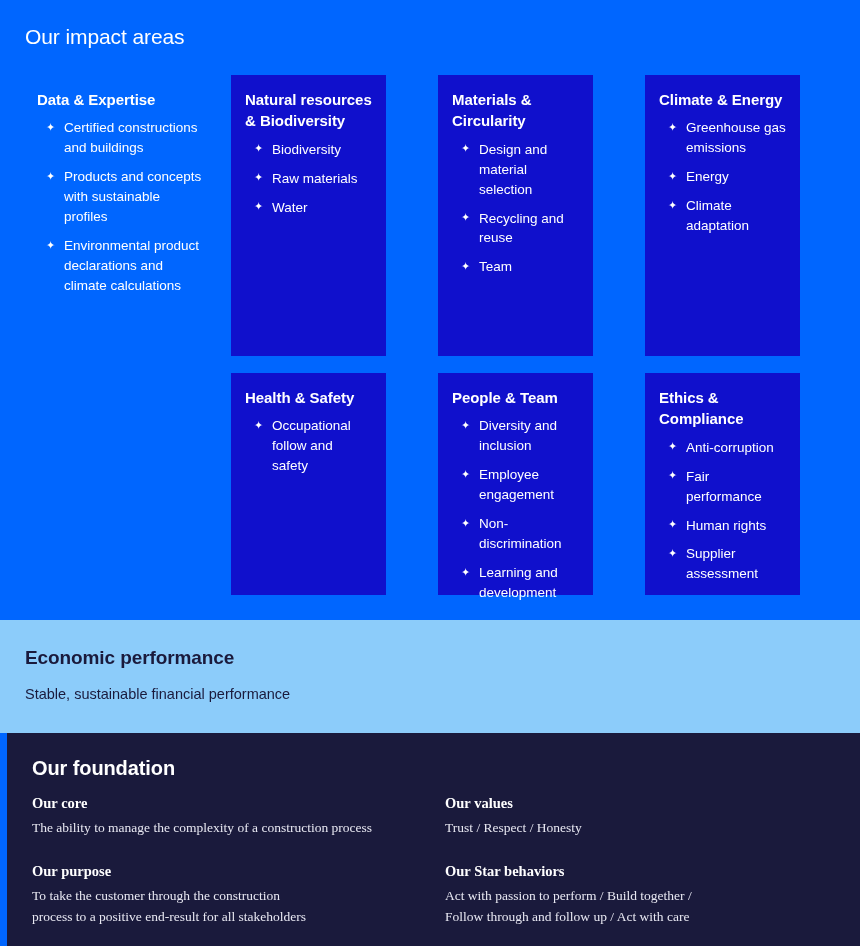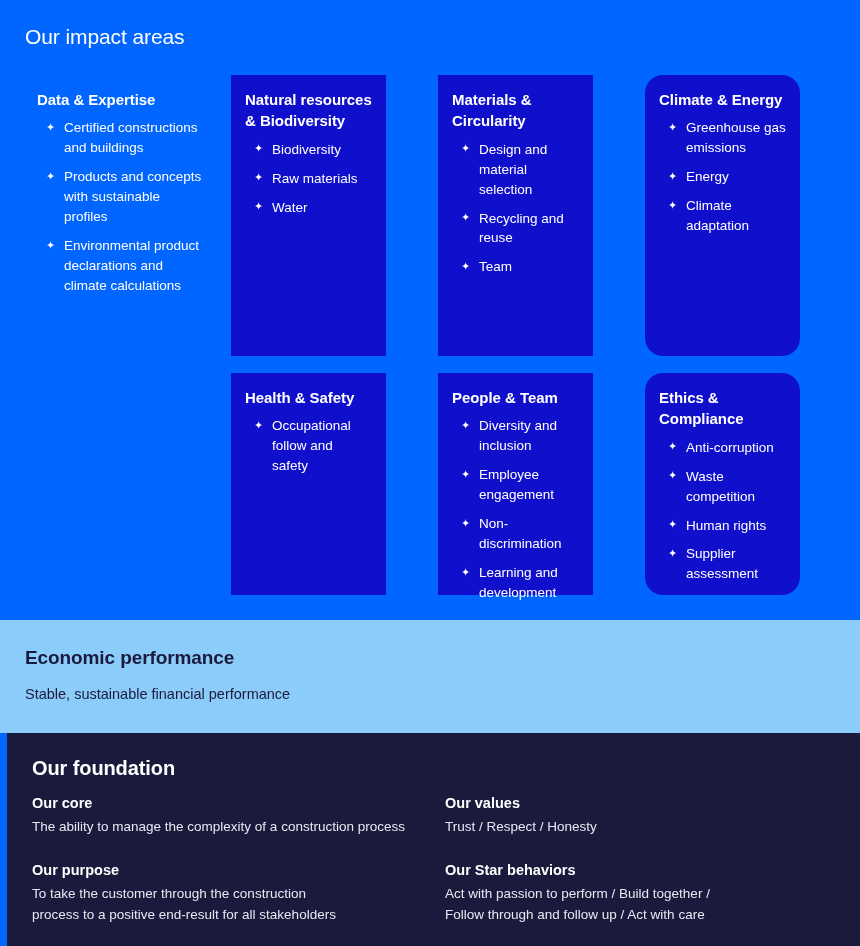--- a/index.html
+++ b/index.html
@@ -24,21 +24,21 @@
 
   .grid {
     position:absolute; left:0; top:75px; width:860px; height:520px;
   }
 
   
   .col { position:absolute; width:155px; }
   .col-0 { left:24px;  width:196px; }
   .col-1 { left:231px; }
   .col-2 { left:438px; }
-  .col-3 { left:645px;border-radius:18px; }
+  .col-3 { left:645px; }
 
   .row-1 { top:0px;   height:281px; }
   .row-2 { top:298px; height:222px; }
 
   .card {
     background:#1010cc;
     padding:14px 14px 14px 14px;
   }
   .card-plain {
     background:transparent;
@@ -84,21 +84,21 @@
   
   .foundation {
     position:absolute; left:7px; top:733px; width:860px; height:213px;
     background:#1a1a3c;
   }
   .foundation-title {
     position:absolute; left:25px; top:24px;
     font-size:20px; font-weight:bold; color:#ffffff;
     letter-spacing:-0.1px;
   }
-  .fcol { position:absolute; width:400px; }
+  .fcol { position:absolute; width:400px;font-family:Liberation Serif, serif; }
   .fcol-left  { left:25px;  top:62px; }
   .fcol-right { left:438px; top:62px; }
 
   .fblock { margin-bottom:25px; }
   .fblock:last-child { margin-bottom:0; }
   .fblock-title {
     font-size:14.5px; font-weight:bold; color:#ffffff;
     margin-bottom:6px;
   }
   .fblock-text {
@@ -222,21 +222,21 @@
 
       <div class="col col-3 row-2 card">
         <div class="card-title">Ethics &amp; Compliance</div>
         <ul class="bullets">
           <li>
             <span class="bullet-glyph">✦</span>
             <span>Anti-corruption</span>
           </li>
           <li>
             <span class="bullet-glyph">✦</span>
-            <span>Waste competition</span>
+            <span>Fair performance</span>
           </li>
           <li>
             <span class="bullet-glyph">✦</span>
             <span>Human rights</span>
           </li>
           <li>
             <span class="bullet-glyph">✦</span>
             <span>Supplier assessment</span>
           </li>
         </ul>

